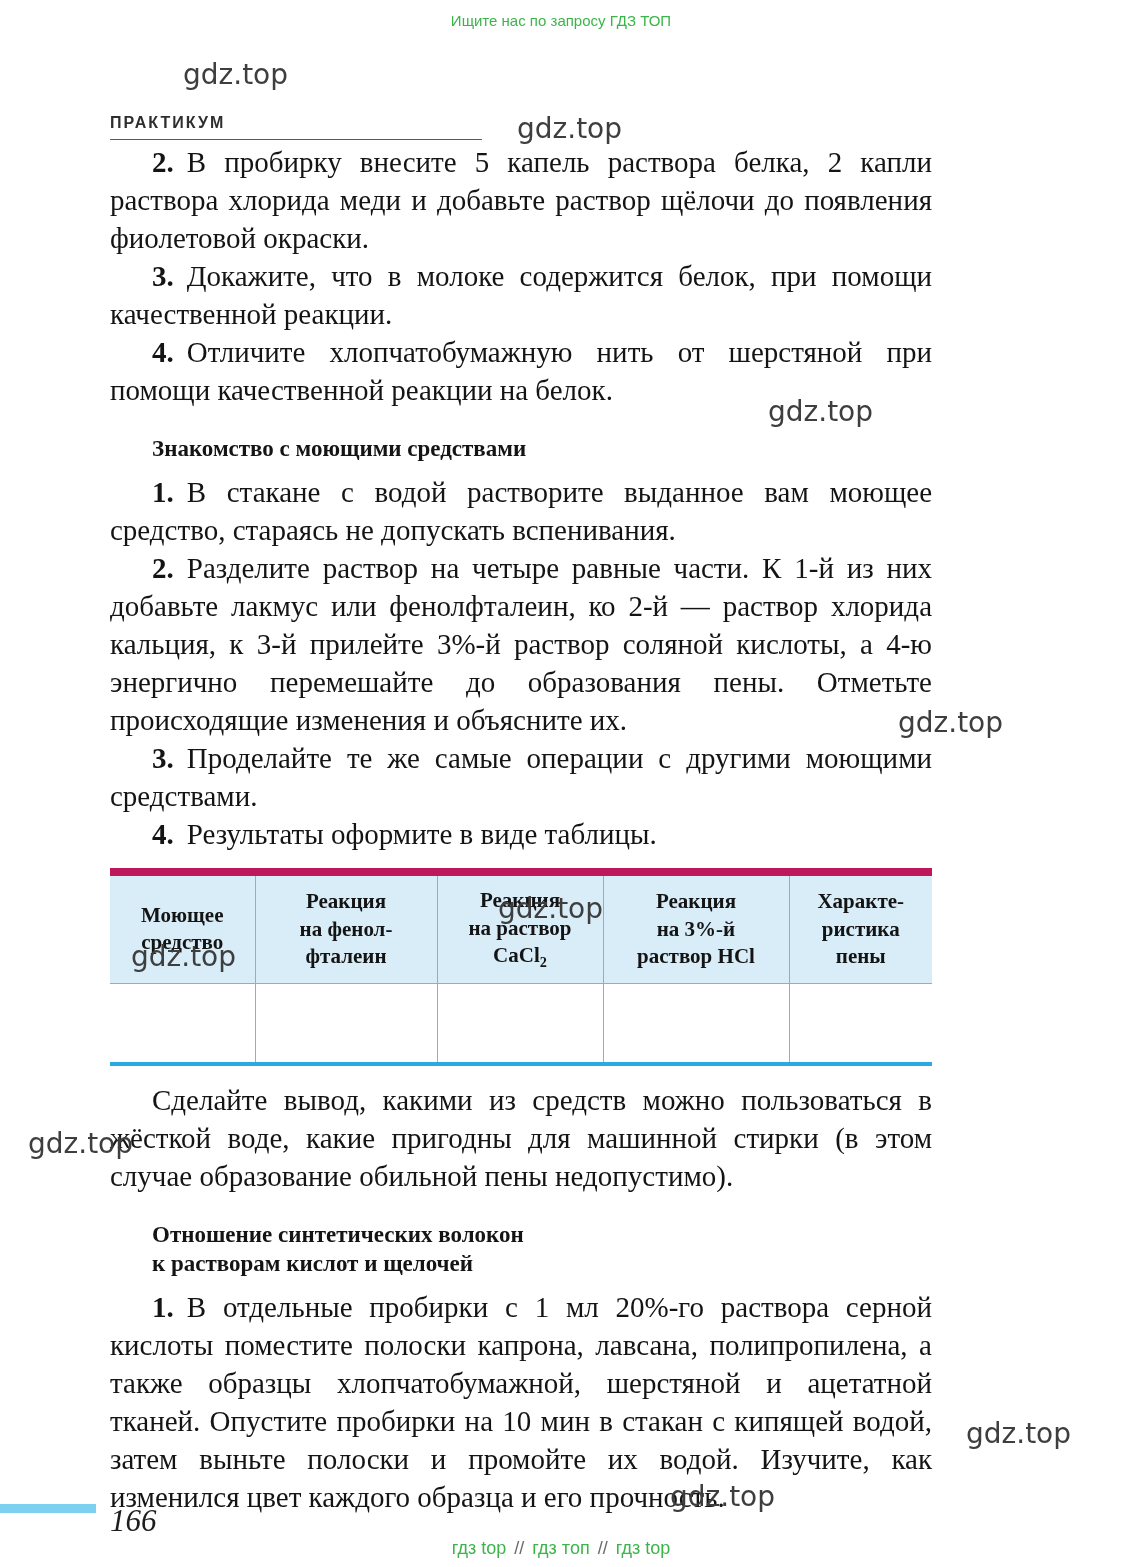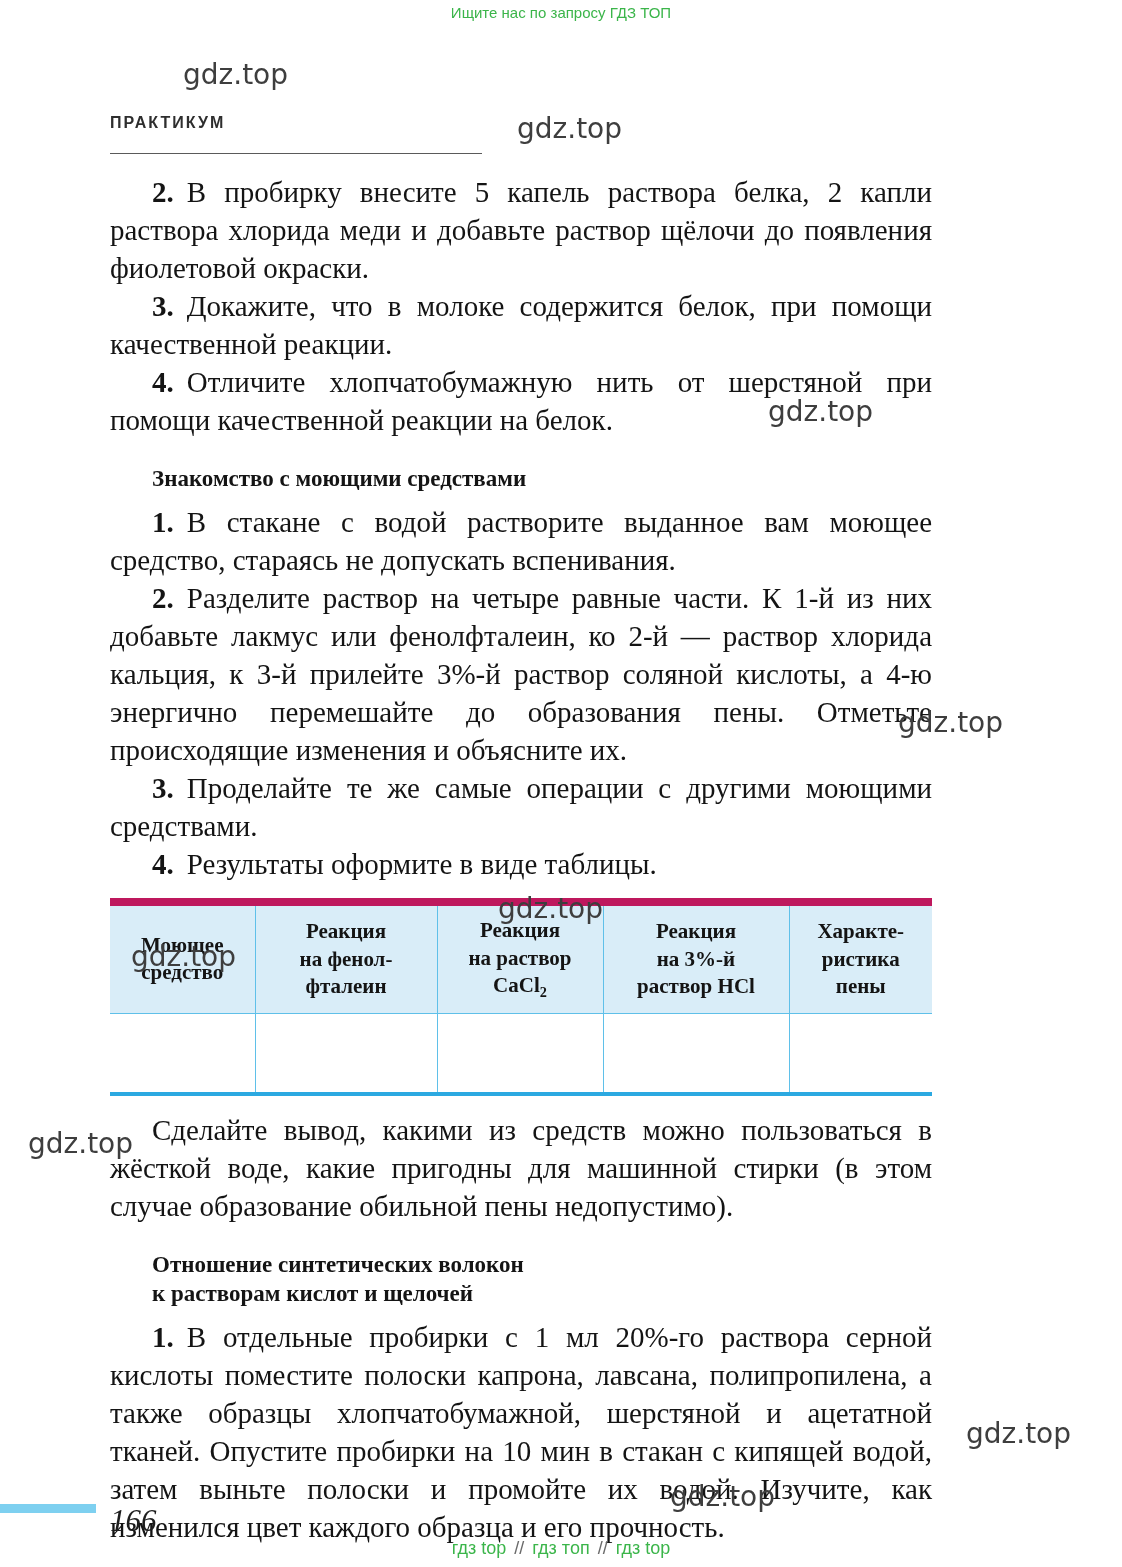--- a/index.html
+++ b/index.html
@@ -9,42 +9,42 @@
     width: 1122px;
     height: 1567px;
     background: #ffffff;
     font-family: "Liberation Serif", "DejaVu Serif", serif;
     color: #141414;
     overflow: hidden;
     margin: 0 auto;
   }
   .banner {
     position: absolute;
-    top: 4px; left: 0; width: 100%;
+    top: 12px; left: 0; width: 100%;
     text-align: center;
     font-family: "Liberation Sans", sans-serif;
     font-size: 15px;
     color: #3bb54a;
   }
   .content {
     position: absolute;
     left: 110px;
     top: 114px;
     width: 822px;
   }
   .kicker {
     font-family: "Liberation Sans", sans-serif;
     font-weight: bold;
     font-size: 16px;
     letter-spacing: 2px;
     color: #2e2e2e;
     width: 372px;
-    padding-bottom: 21px;
+    padding-bottom: 7px;
     border-bottom: 1.5px solid #5a5a5a;
-    margin-bottom: 20px;
+    margin-bottom: 4px;
   }
   .para {
     font-size: 29px;
     line-height: 1.31;
     text-align: justify;
     text-indent: 42px;
   }
   .num { font-weight: bold; margin-right: 0.45em; }
   h3.heading {
     font-size: 23px;

